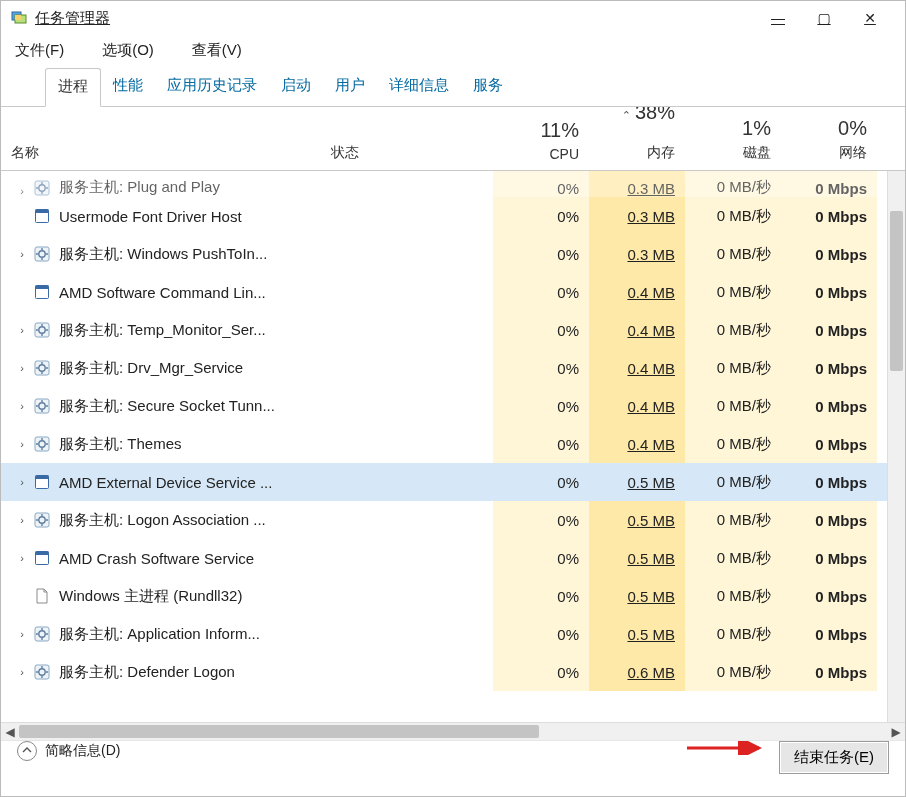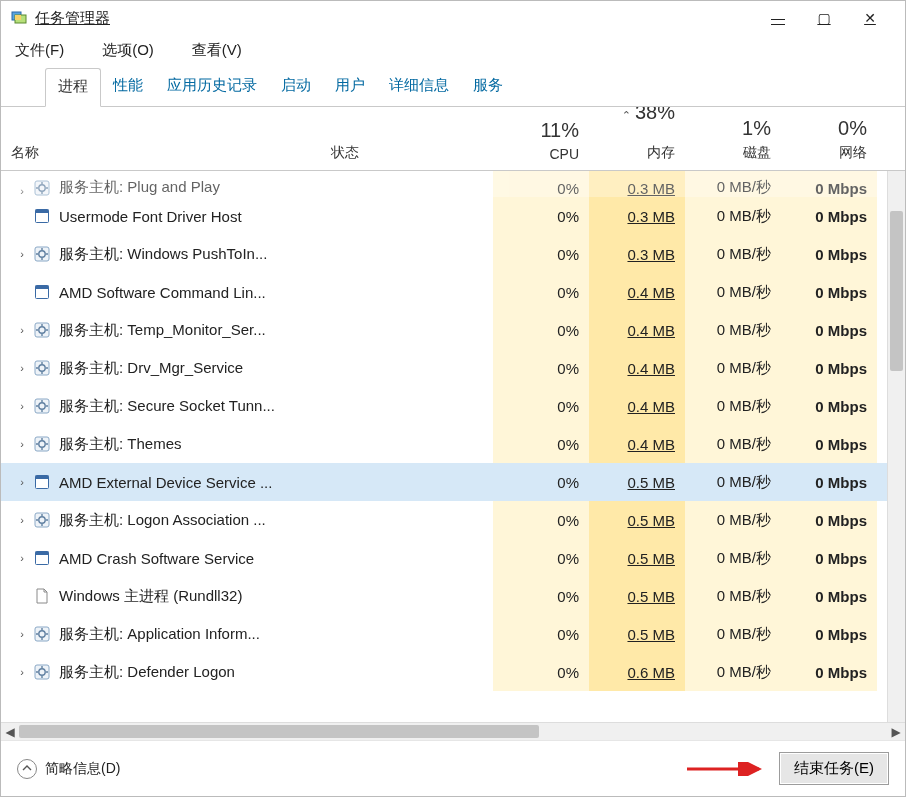--- a/index.html
+++ b/index.html
@@ -62,21 +62,21 @@
     
     .vscroll { position:absolute; right:0; top:0; bottom:0; width:18px; background:#f0f0f0; border-left:1px solid #ddd;}
     .vscroll .thumb{ position:absolute; left:2px; right:2px; top:40px; height:160px; background:#c4c4c4; border-radius:2px;}
 
     .hscroll { height:18px; background:#f0f0f0; border-top:1px solid #ddd; display:flex; align-items:center;}
     .hscroll .arrow{ width:18px; text-align:center; color:#555; font-size:12px;}
     .hscroll .track{ flex:1; position:relative; height:100%;}
     .hscroll .thumb{ position:absolute; top:2px; bottom:2px; left:0; width:520px; background:#c4c4c4; border-radius:2px;}
 
     
-    .footer { height:56px; display:flex; align-items:center; padding:0 16px; border-top:1px solid #e6e6e6;}
+    .footer { height:56px; display:flex; align-items:flex-start; padding:0 16px; border-top:1px solid #e6e6e6;}
     .footer .toggle { display:flex; align-items:center; gap:8px; cursor:default;}
     .footer .toggle .circ { width:20px; height:20px; border:1px solid #888; border-radius:50%; display:flex; align-items:center; justify-content:center;}
     .arrow-note { flex:1; display:flex; justify-content:flex-end; padding-right:12px;}
     .end-btn { border:1px solid #9c9c9c; background:#e6e6e6; padding:6px 14px; font-size:15px; box-shadow: inset 0 0 0 1px #fff;}
   </style>
 </head>
 <body>
 
 <div class="window">
 

